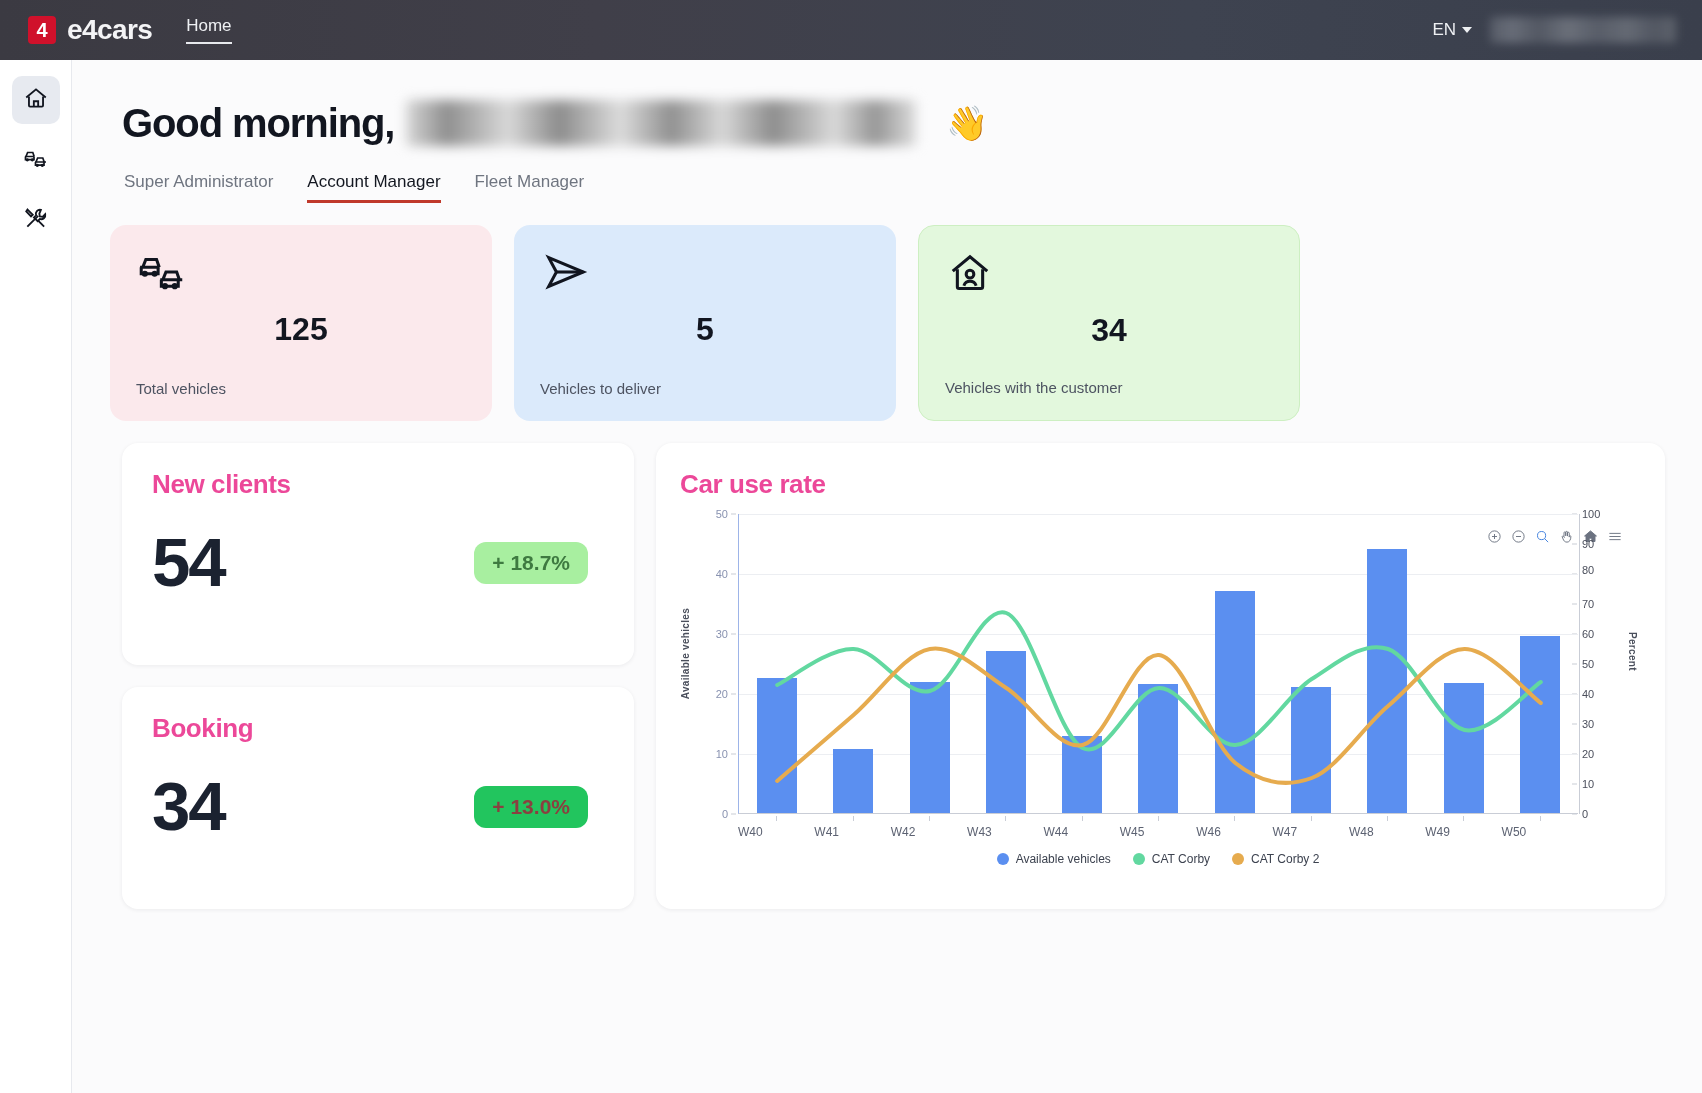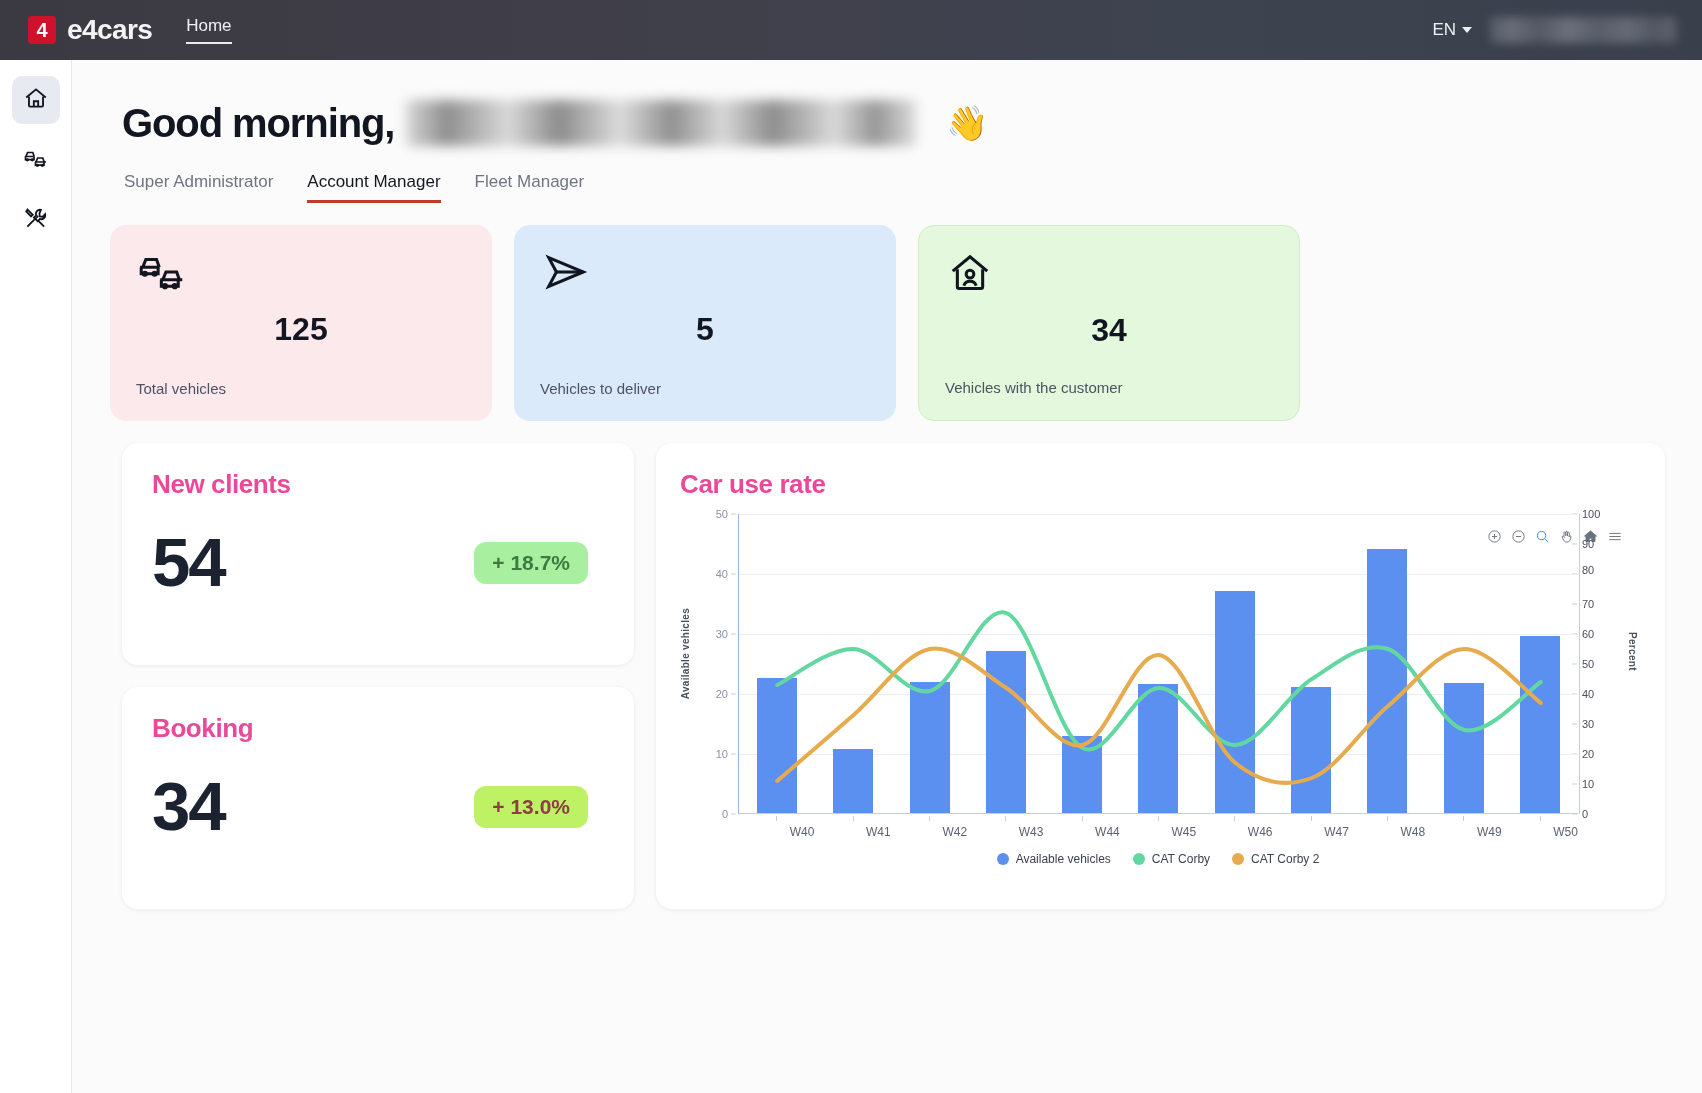--- a/index.html
+++ b/index.html
@@ -154,21 +154,21 @@
     margin-top: 28px; padding-right: 16px;
   }
   .stat-value {
     font-size: 69px; font-weight: bold; color: #1b2230;
     letter-spacing: -2px; line-height: 1;
   }
   .badge {
     padding: 9px 18px; border-radius: 12px; font-size: 21px; font-weight: bold;
   }
   .badge.up   { background: #a8efa0; color: #3e7a40; }
-  .badge.down { background: #bef264; color: #8a4040; }
+  .badge.down { background: #22c55e; color: #8a4040; }
 
   
   .chart-card {
     width: 1009px; height: 466px; background: #fff;
     border-radius: 16px; box-shadow: 0 1px 4px rgba(25,30,45,.07);
     padding: 26px 24px 12px 24px; position: relative;
   }
   .chart-toolbar {
     position: absolute; right: 42px; top: 86px;
     display: flex; align-items: center; gap: 9px;
@@ -228,21 +228,21 @@
     height: 100%;
   }
   .bar { width: 40px; background: #5b8ff0; }
   .lines { position: absolute; left: 0; top: 0; width: 840px; height: 300px; }
 
   .xaxis {
     position: absolute; left: 58px; top: 302px; width: 840px;
     display: flex;
   }
   .xtick {
-    flex: 1; text-align: right; font-size: 12px; color: #5c6272;
+    flex: 1; text-align: left; font-size: 12px; color: #5c6272;
     padding-top: 9px; position: relative;
   }
   .xtick::before {
     content: ""; position: absolute; top: 0; left: 50%;
     width: 1px; height: 5px; background: #c9cdd6;
   }
   .legend {
     position: absolute; left: 58px; top: 338px; width: 840px;
     display: flex; justify-content: center; gap: 22px;
   }

